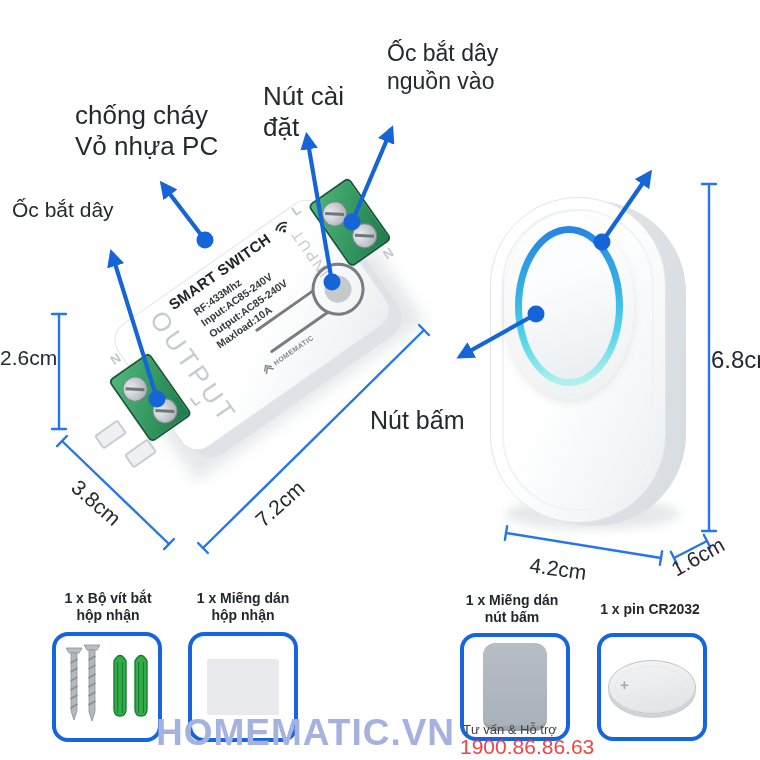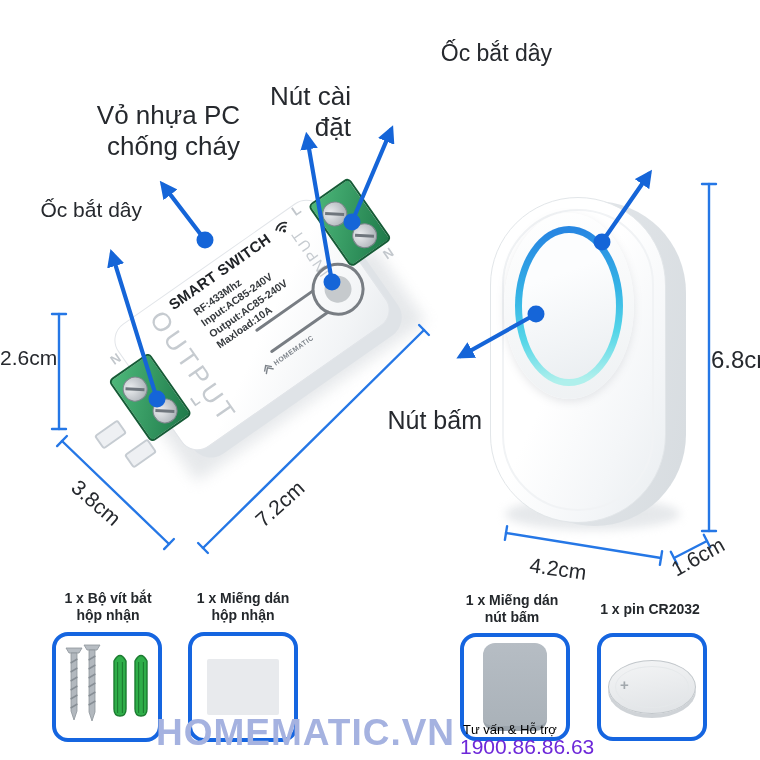--- a/index.html
+++ b/index.html
@@ -56,21 +56,21 @@
     background:linear-gradient(170deg,#ffffff,#eef1f3); box-shadow:0 3px 8px rgba(120,130,140,.18); z-index:3; }
   .btn-led { position:absolute; left:515px; top:226px; width:108px; height:160px; border-radius:50%;
     background:linear-gradient(175deg,#2787e2 6%,#35b4e6 42%,#55d6e8 68%,#aff0ec 94%); z-index:4; }
   .btn-face { position:absolute; left:7px; top:7px; right:7px; bottom:7px; border-radius:50%;
     background:linear-gradient(160deg,#fcfdfe 30%,#e9edf0); z-index:5; }
 
   
   .overlay { position:absolute; left:0; top:0; z-index:10; pointer-events:none; }
 
   
-  .callout { position:absolute; color:#26292e; text-align:right; z-index:11; line-height:1.2; }
+  .callout { position:absolute; color:#26292e; text-align:left; z-index:11; line-height:1.2; }
   .dim-label { position:absolute; color:#26292e; text-align:center; z-index:11; font-size:21px; }
 
   
   .gift-title { position:absolute; left:8px; top:554px; font-size:27px; color:#222; z-index:4; }
   .gift-label { position:absolute; font-size:14px; font-weight:bold; color:#24282c;
     text-align:center; line-height:1.2; z-index:4; }
   .gift-box { position:absolute; width:110px; height:110px; border:4px solid #1565e0; border-radius:16px;
     background:#fff; display:flex; align-items:center; justify-content:center; z-index:4; }
   .pad-small { width:72px; height:56px; background:#e8eaed; border-radius:2px; }
   .pad-large { width:64px; height:88px; background:linear-gradient(#b6bdc4,#aab2b9);
@@ -78,22 +78,22 @@
   .battery { position:relative; width:88px; height:54px; border-radius:50%;
     background:linear-gradient(170deg,#f4f5f6,#dfe2e5); border:1.5px solid #c2c7cb;
     box-shadow:0 4px 0 #cfd3d7; }
   .battery::after { content:""; position:absolute; left:6px; top:5px; right:6px; bottom:5px;
     border-radius:50%; border:1px solid #e5e8ea; }
   .battery-plus { position:absolute; left:11px; top:15px; font-size:15px; font-weight:bold; color:#a2a8ad; }
 
   
   .watermark { position:absolute; left:156px; top:712px; font-size:37px; font-weight:bold;
     color:#a5b2e0; letter-spacing:1px; z-index:12; white-space:nowrap; }
-  .support-title { position:absolute; left:463px; top:722px; font-size:13px; color:#000000; z-index:12; }
-  .support-phone { position:absolute; left:460px; top:735px; font-size:21px; color:#6d28d9; z-index:12; }
+  .support-title { position:absolute; left:463px; top:722px; font-size:13px; color:#404040; z-index:12; }
+  .support-phone { position:absolute; left:460px; top:735px; font-size:21px; color:#ef4444; z-index:12; }
 </style>
 </head>
 <body>
 
 <div class="canvas">
 
   <div class="sw-shadow"></div>
   <div class="btn-shadow"></div>
 
   <div class="switch-group">
@@ -212,29 +212,30 @@
       </g>
       <g>
         <line x1="674" y1="558" x2="707" y2="541"></line>
           <line x1="677.2" y1="564.2" x2="670.8" y2="551.8"></line>
           <line x1="710.2" y1="547.2" x2="703.8" y2="534.8"></line>
       </g>
     </g>
   </svg>
 
   <div class="callout" style="left:75px; top:100px; width:165px; font-size:26px;">
+    <div>chống cháy</div>
     <div>Vỏ nhựa PC</div>
-    <div>chống cháy</div>
   </div>
   <div class="callout" style="left:263px; top:81px; width:88px; font-size:26px;">
     <div>Nút cài</div>
     <div>đặt</div>
   </div>
   <div class="callout" style="left:387px; top:40px; width:165px; font-size:23px;">
     <div>Ốc bắt dây</div>
+    <div>nguồn vào</div>
   </div>
   <div class="callout" style="left:12px; top:197px; width:130px; font-size:21px;">
     <div>Ốc bắt dây</div>
   </div>
   <div class="callout" style="left:370px; top:405px; width:112px; font-size:25px;">Nút bấm</div>
 
   <div class="dim-label" style="left:0; top:346px; width:44px;">2.6cm</div>
   <div class="dim-label" style="left:60px; top:491px; width:72px; transform:rotate(41deg);">3.8cm</div>
   <div class="dim-label" style="left:244px; top:492px; width:72px; transform:rotate(-42deg);">7.2cm</div>
   <div class="dim-label" style="left:711px; top:346px; width:50px; font-size:24px;">6.8cm</div>

